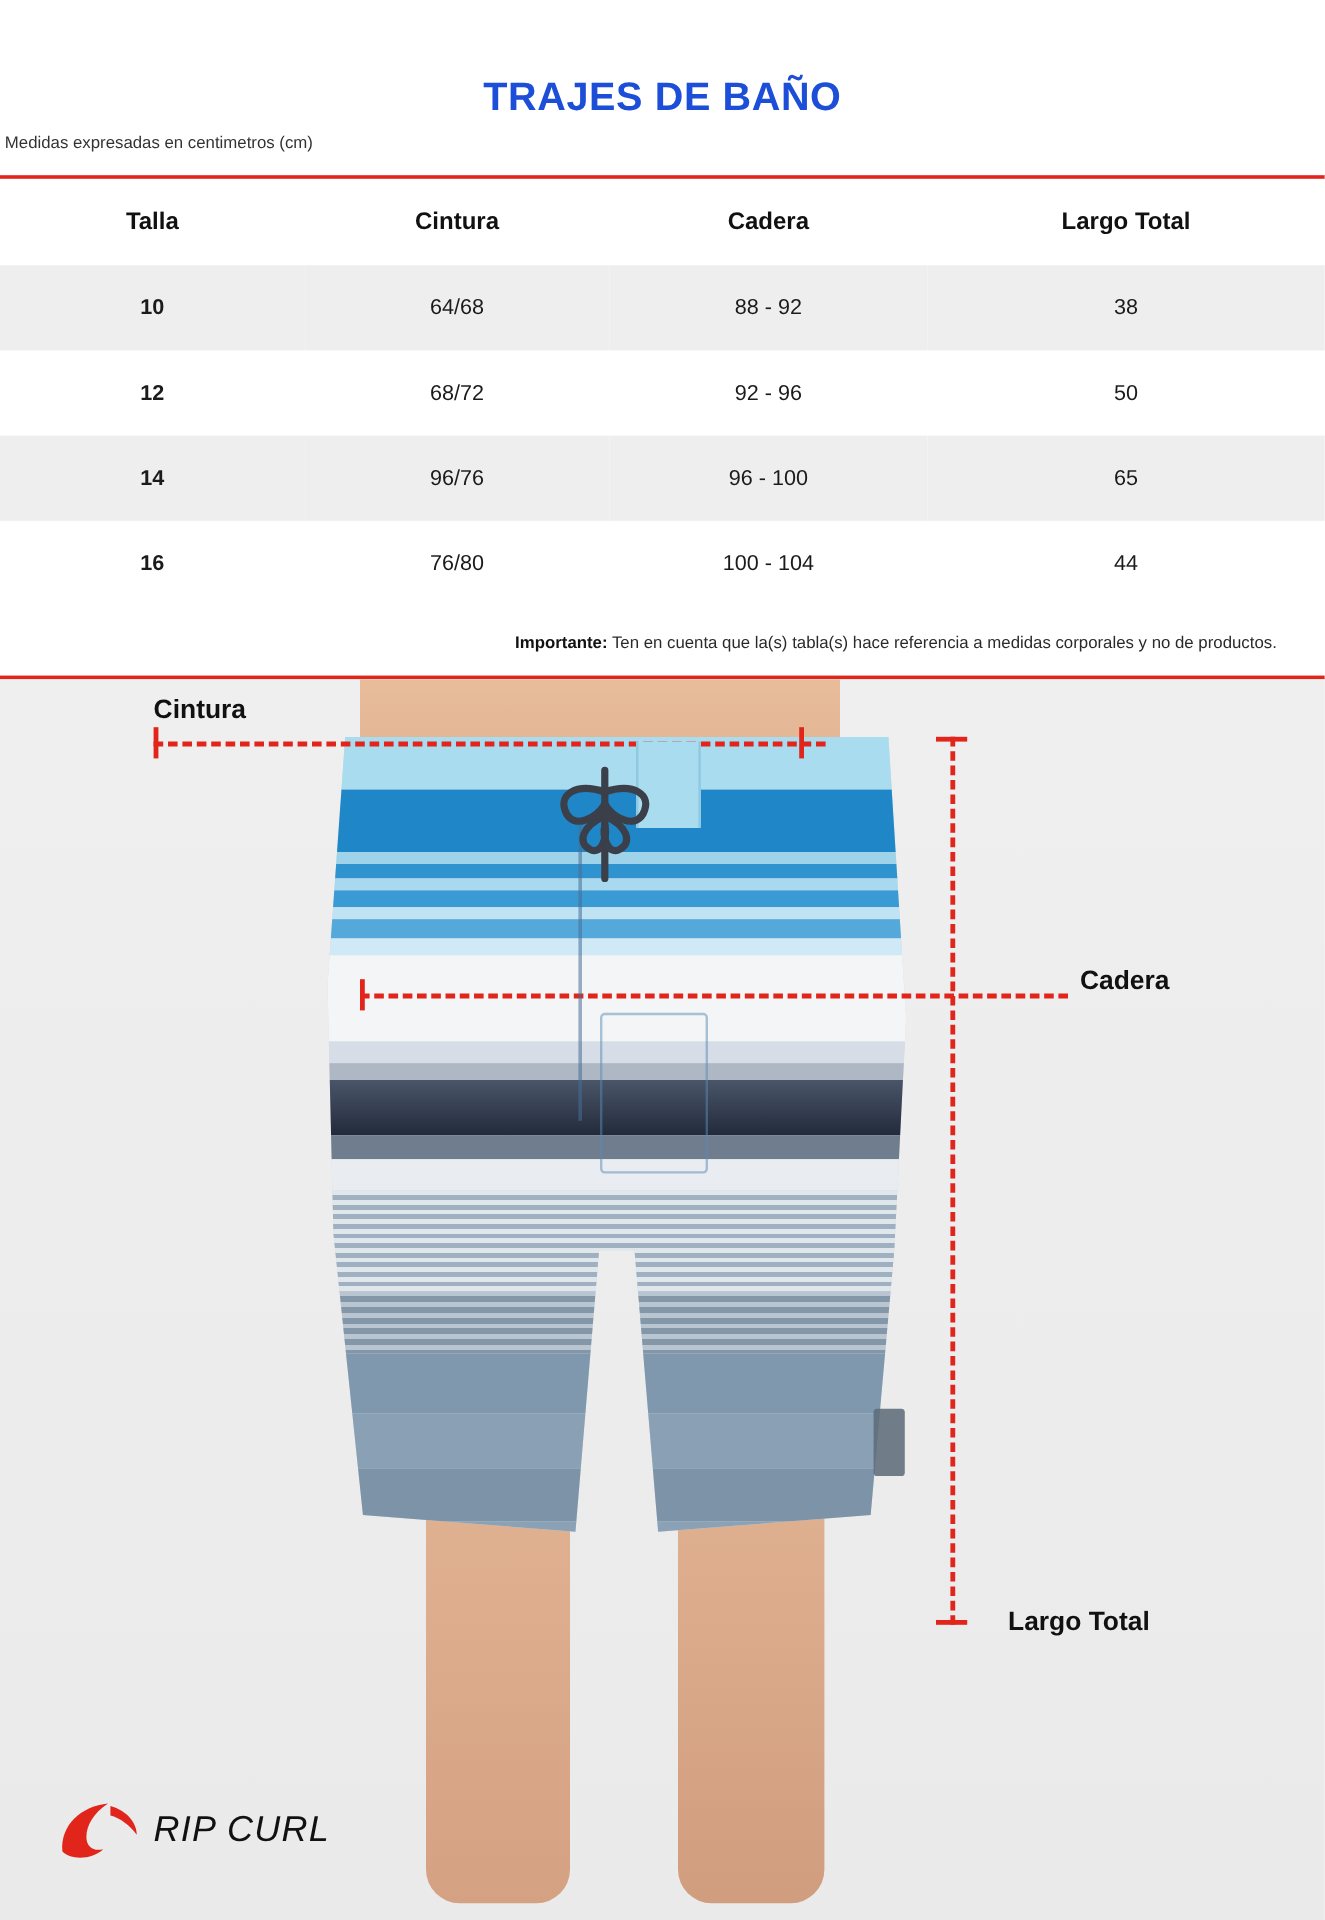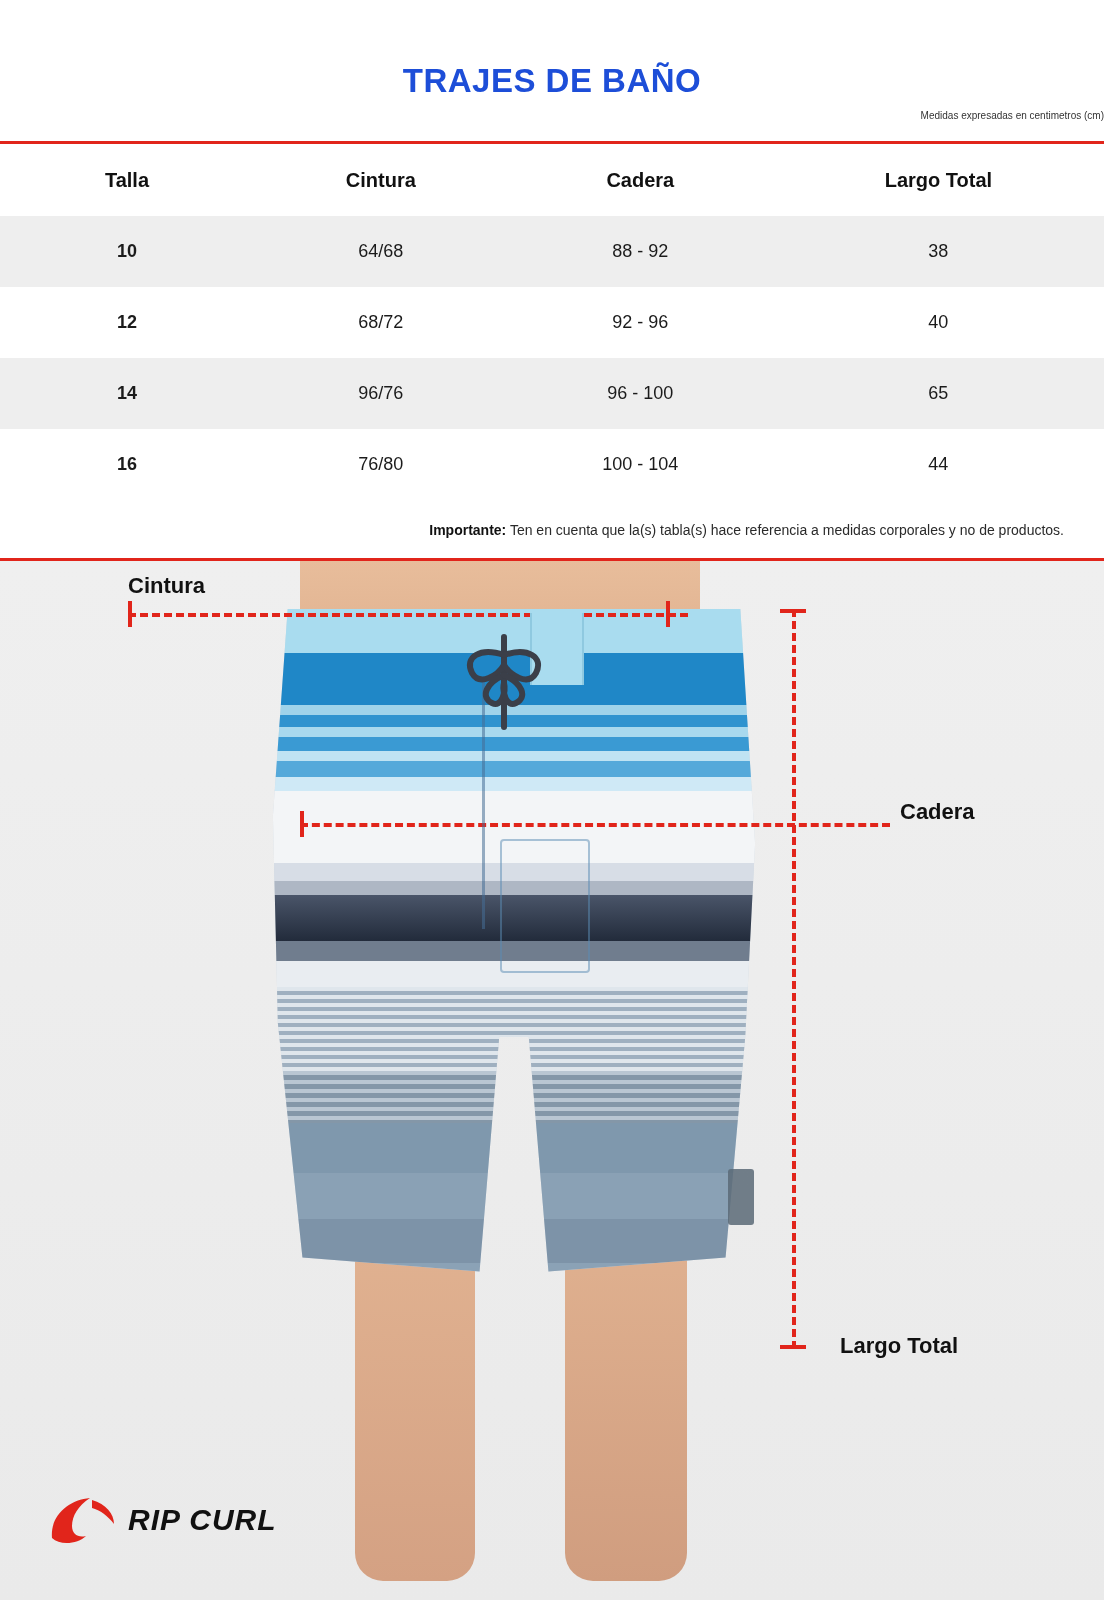--- a/index.html
+++ b/index.html
@@ -19,22 +19,22 @@
   
   .sheet-title {
     text-align: center;
     font-size: 33px;
     font-weight: bold;
     letter-spacing: 0.5px;
     color: #1d4ed8;
     margin: 62px 0 0 0;
   }
   .sheet-subtitle {
-    text-align: right;
-    font-size: 10px;
+    text-align: left;
+    font-size: 14px;
     color: #333;
     margin: 10px 0 0 4px;
   }
 
   .red-rule {
     width: 100%;
     height: 3px;
     background: #e1251b;
     margin-top: 20px;
   }
@@ -214,21 +214,21 @@
   .logo {
     position: absolute;
     left: 48px;
     bottom: 58px;
     display: flex;
     align-items: center;
     gap: 10px;
   }
   .logo-text {
     font-size: 30px;
-    font-weight: bold;
+    font-weight: normal;
     font-style: italic;
     letter-spacing: 1px;
     color: #111;
   }
 </style>
 </head>
 <body>
 
 <h1 class="sheet-title">TRAJES DE BAÑO</h1>
 <p class="sheet-subtitle">Medidas expresadas en centimetros (cm)</p>
@@ -254,21 +254,21 @@
     <tr class="alt">
       <td class="col-size">10</td>
       <td>64/68</td>
       <td>88 - 92</td>
       <td>38</td>
     </tr>
     <tr>
       <td class="col-size">12</td>
       <td>68/72</td>
       <td>92 - 96</td>
-      <td>40</td>
+      <td>50</td>
     </tr>
     <tr class="alt">
       <td class="col-size">14</td>
       <td>96/76</td>
       <td>96 - 100</td>
       <td>65</td>
     </tr>
     <tr>
       <td class="col-size">16</td>
       <td>76/80</td>

